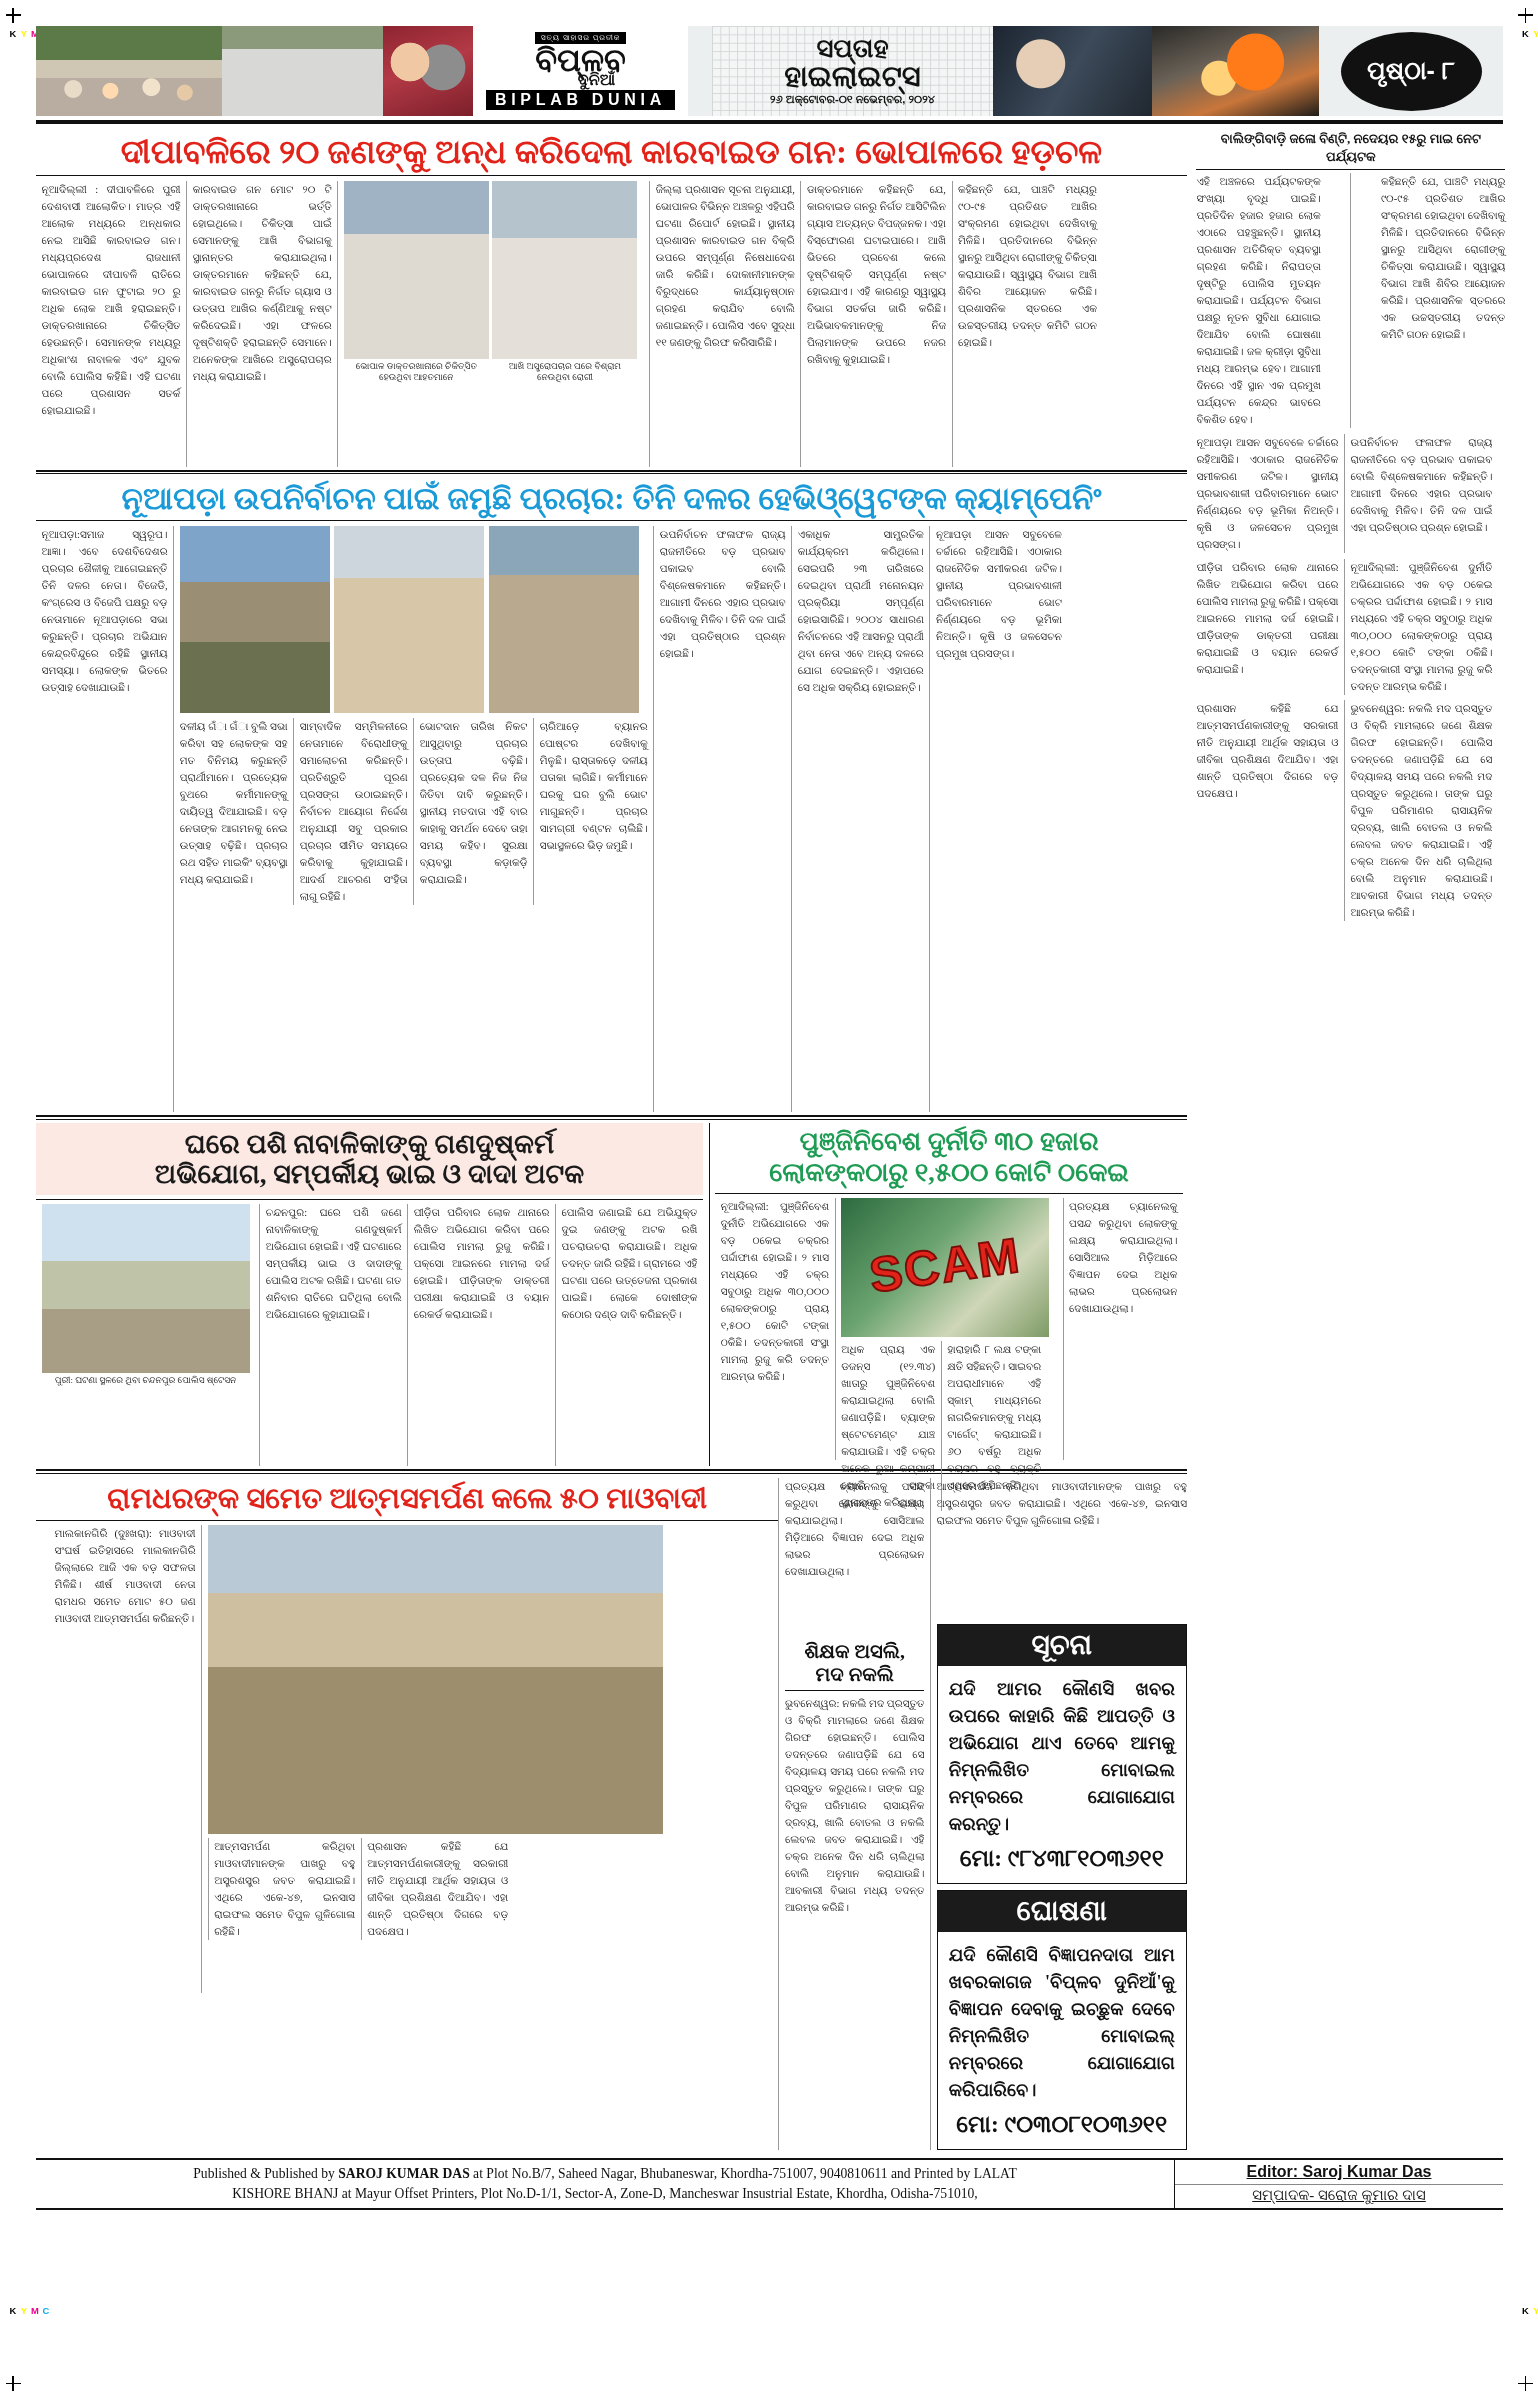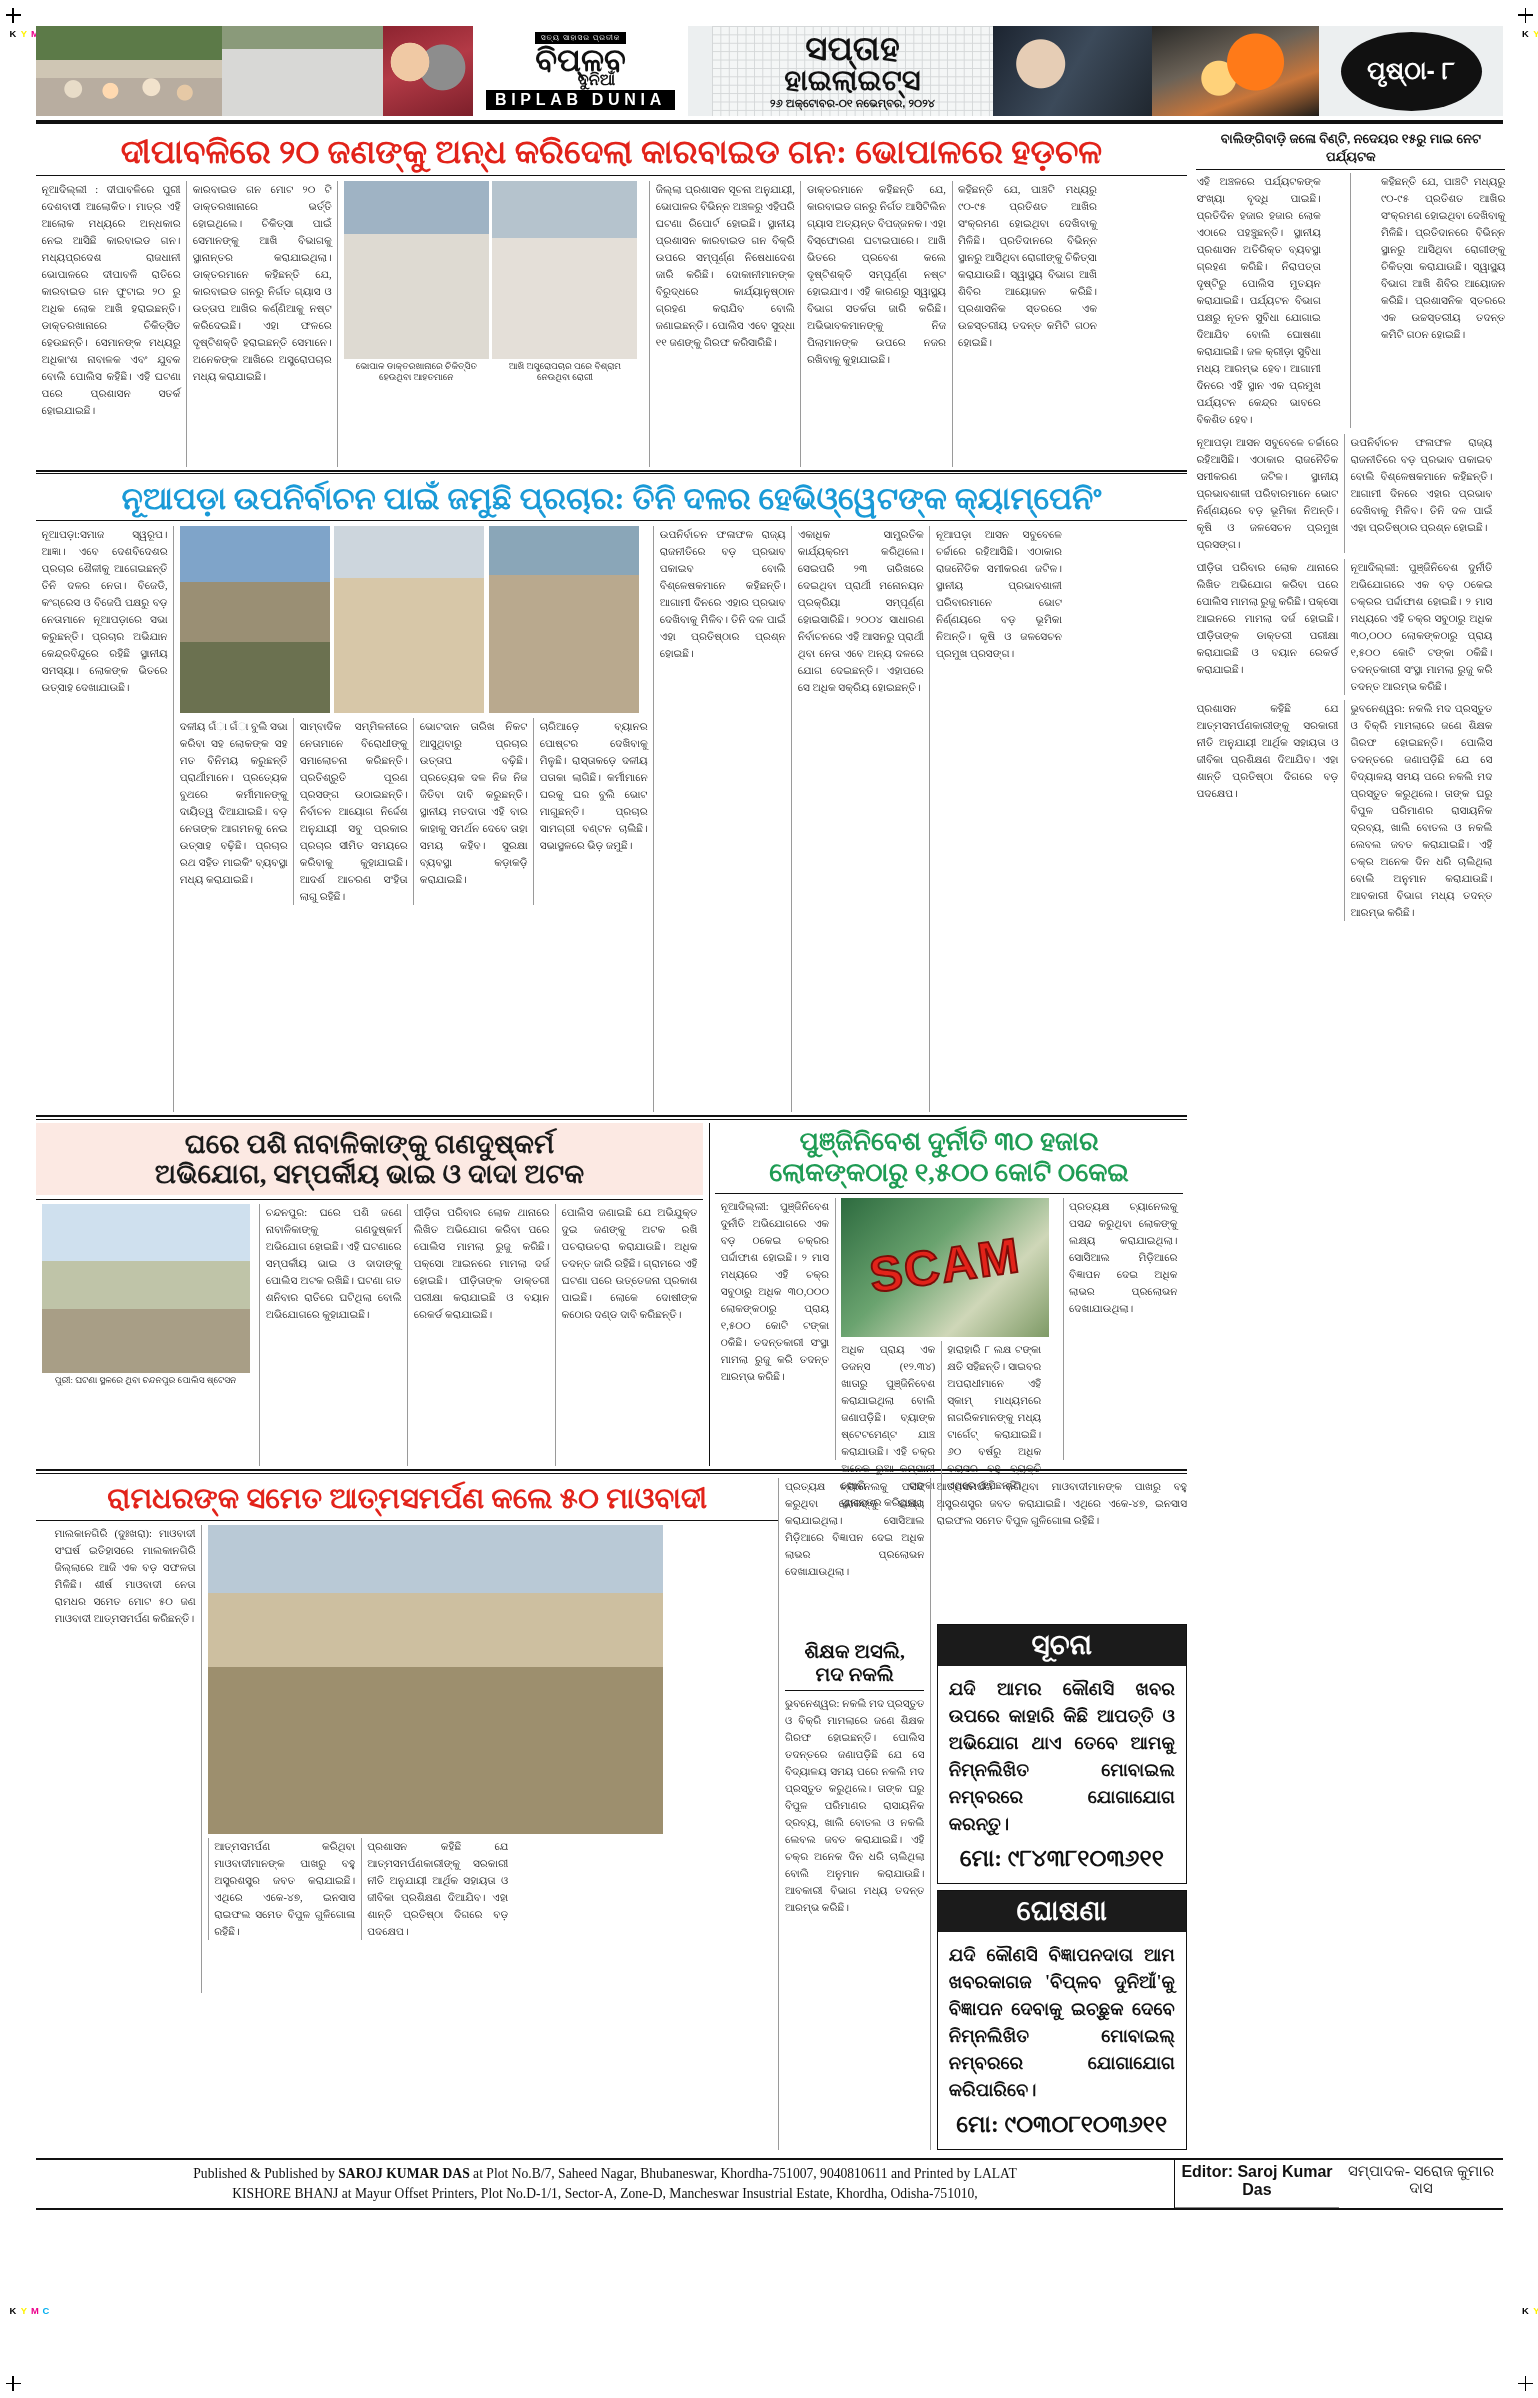--- a/index.html
+++ b/index.html
@@ -41,21 +41,21 @@
   .mh-logo .kicker{font-size:7.5px;background:#000;color:#fff;padding:0.9px 5.6px;letter-spacing:0.9px;margin-bottom:0.9px;}
   .mh-logo .odia-name{font-size:32px;font-weight:bold;line-height:0.95;font-family:"Liberation Serif",serif;}
   .mh-logo .odia-sub{font-size:16px;font-weight:bold;line-height:1;margin-top:-3.7px;margin-left:32px;font-family:"Liberation Serif",serif;}
   .mh-logo .eng-name{background:#000;color:#fff;font-size:16px;font-weight:bold;letter-spacing:4.7px;padding:0.9px 9.4px;margin-top:1.9px;}
   .mh-gap{width:24px;background:#eceff0;}
   .mh-highlight{flex:1;display:flex;flex-direction:column;align-items:center;justify-content:center;
       background-image:
         linear-gradient(to right,#d4d7d8 0.9px,transparent 0.9px),
         linear-gradient(to bottom,#d4d7d8 0.9px,transparent 0.9px);
       background-size:8.4px 8.4px;background-color:#f4f6f6;}
-  .mh-highlight .hl1{font-size:34px;font-weight:bold;line-height:0.98;font-family:"Liberation Serif",serif;}
+  .mh-highlight .hl1{font-size:26px;font-weight:bold;line-height:0.98;font-family:"Liberation Serif",serif;}
   .mh-highlight .hl2{font-size:29px;font-weight:bold;line-height:0.98;font-family:"Liberation Serif",serif;}
   .mh-highlight .hldate{font-size:11.2px;font-weight:bold;margin-top:2.8px;}
   .mh-ph4{width:159px;height:90px;background:
       radial-gradient(circle at 30% 42%,#e6cdb5 0 24px,transparent 25px),
       linear-gradient(120deg,#1c2430,#3c4a5a 50%,#20272f);}
   .mh-ph5{width:167px;height:90px;background:
       radial-gradient(circle at 62% 40%,#ff7a18 0 28px,transparent 29px),
       radial-gradient(circle at 40% 58%,#ffd27a 0 17px,transparent 18px),
       linear-gradient(160deg,#2a2a28,#6b6257 40%,#c9763a 70%,#1f1d1a);}
   .mh-page{width:184px;background:#eceff0;display:flex;align-items:center;justify-content:center;}
@@ -126,21 +126,21 @@
   .notice-head{background:#1b1b1b;color:#fff;text-align:center;font-size:28px;font-weight:bold;
       padding:5.6px 0 7.5px;font-family:"Liberation Serif",serif;line-height:1;}
   .notice-body{padding:9.4px 11.2px 11.2px;text-align:center;}
   .notice-body p{margin:0;font-size:18px;line-height:1.5;font-weight:bold;font-family:"Liberation Serif",serif;text-align:justify;}
   .notice-phone{font-size:23.4px;font-weight:bold;text-align:center;margin-top:7.5px;font-family:"Liberation Serif",serif;}
 
   
   .footer{display:flex;border-top:2.8px solid #111;border-bottom:2.8px solid #111;margin-top:7.5px;}
   .footer-left{flex:1;padding:4.7px 9.4px;text-align:center;font-family:"Liberation Serif",serif;font-size:13.6px;line-height:1.45;}
   .footer-left b{font-weight:bold;}
-  .footer-right{width:328px;border-left:0.9px solid #111;display:flex;flex-direction:row;}
+  .footer-right{width:328px;border-left:0.9px solid #111;display:flex;flex-direction:column;text-decoration:underline;}
   .footer-right .ed-en{flex:1;text-align:center;font-weight:bold;font-size:16px;padding:3.7px 0 1.9px;border-bottom:0.9px solid #888;font-family:"Liberation Sans",sans-serif;}
   .footer-right .ed-od{flex:1;text-align:center;font-size:15px;padding:2.8px 0;font-family:"Liberation Serif",serif;}
 
   .sub-hl{font-weight:bold;text-align:center;font-family:"Liberation Serif",serif;}
 </style>
 </head>
 <body>
 
 <div class="crosshair" style="left:5.6px;top:7.5px;"></div>
 <div class="crosshair" style="left:1518px;top:7.5px;"></div>

